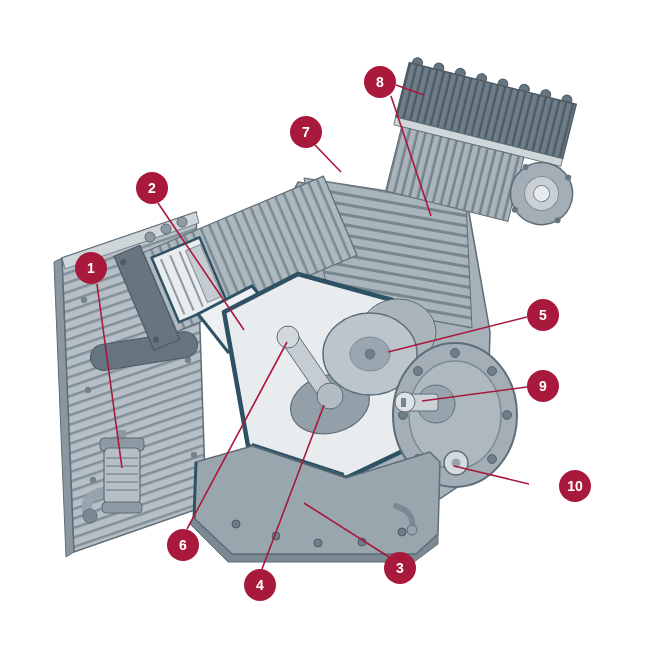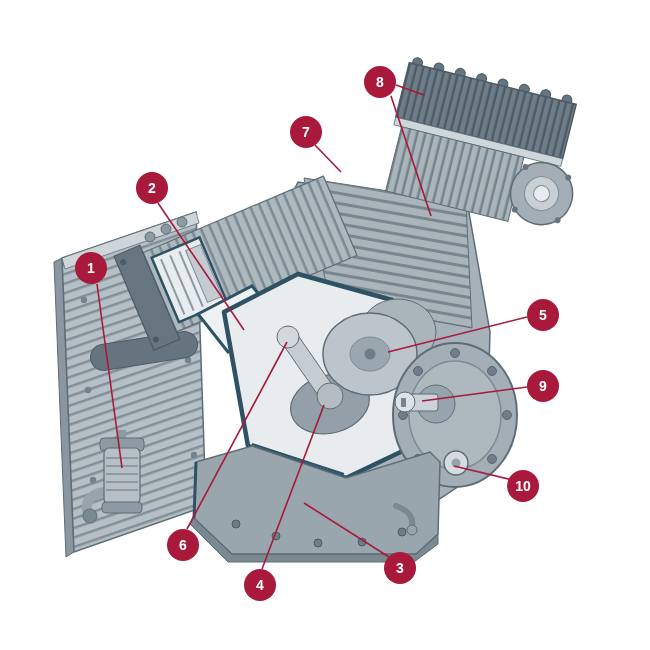--- a/index.html
+++ b/index.html
@@ -186,15 +186,15 @@
 
   <div class="callout" style="left:75px;top:252px">1</div>
   <div class="callout" style="left:136px;top:172px">2</div>
   <div class="callout" style="left:384px;top:552px">3</div>
   <div class="callout" style="left:244px;top:569px">4</div>
   <div class="callout" style="left:527px;top:299px">5</div>
   <div class="callout" style="left:167px;top:529px">6</div>
   <div class="callout" style="left:290px;top:116px">7</div>
   <div class="callout" style="left:364px;top:66px">8</div>
   <div class="callout" style="left:527px;top:370px">9</div>
-  <div class="callout" style="left:507px;top:470px">10</div>
+  <div class="callout" style="left:559px;top:470px">10</div>
 
 </div>
 
 </body></html>

